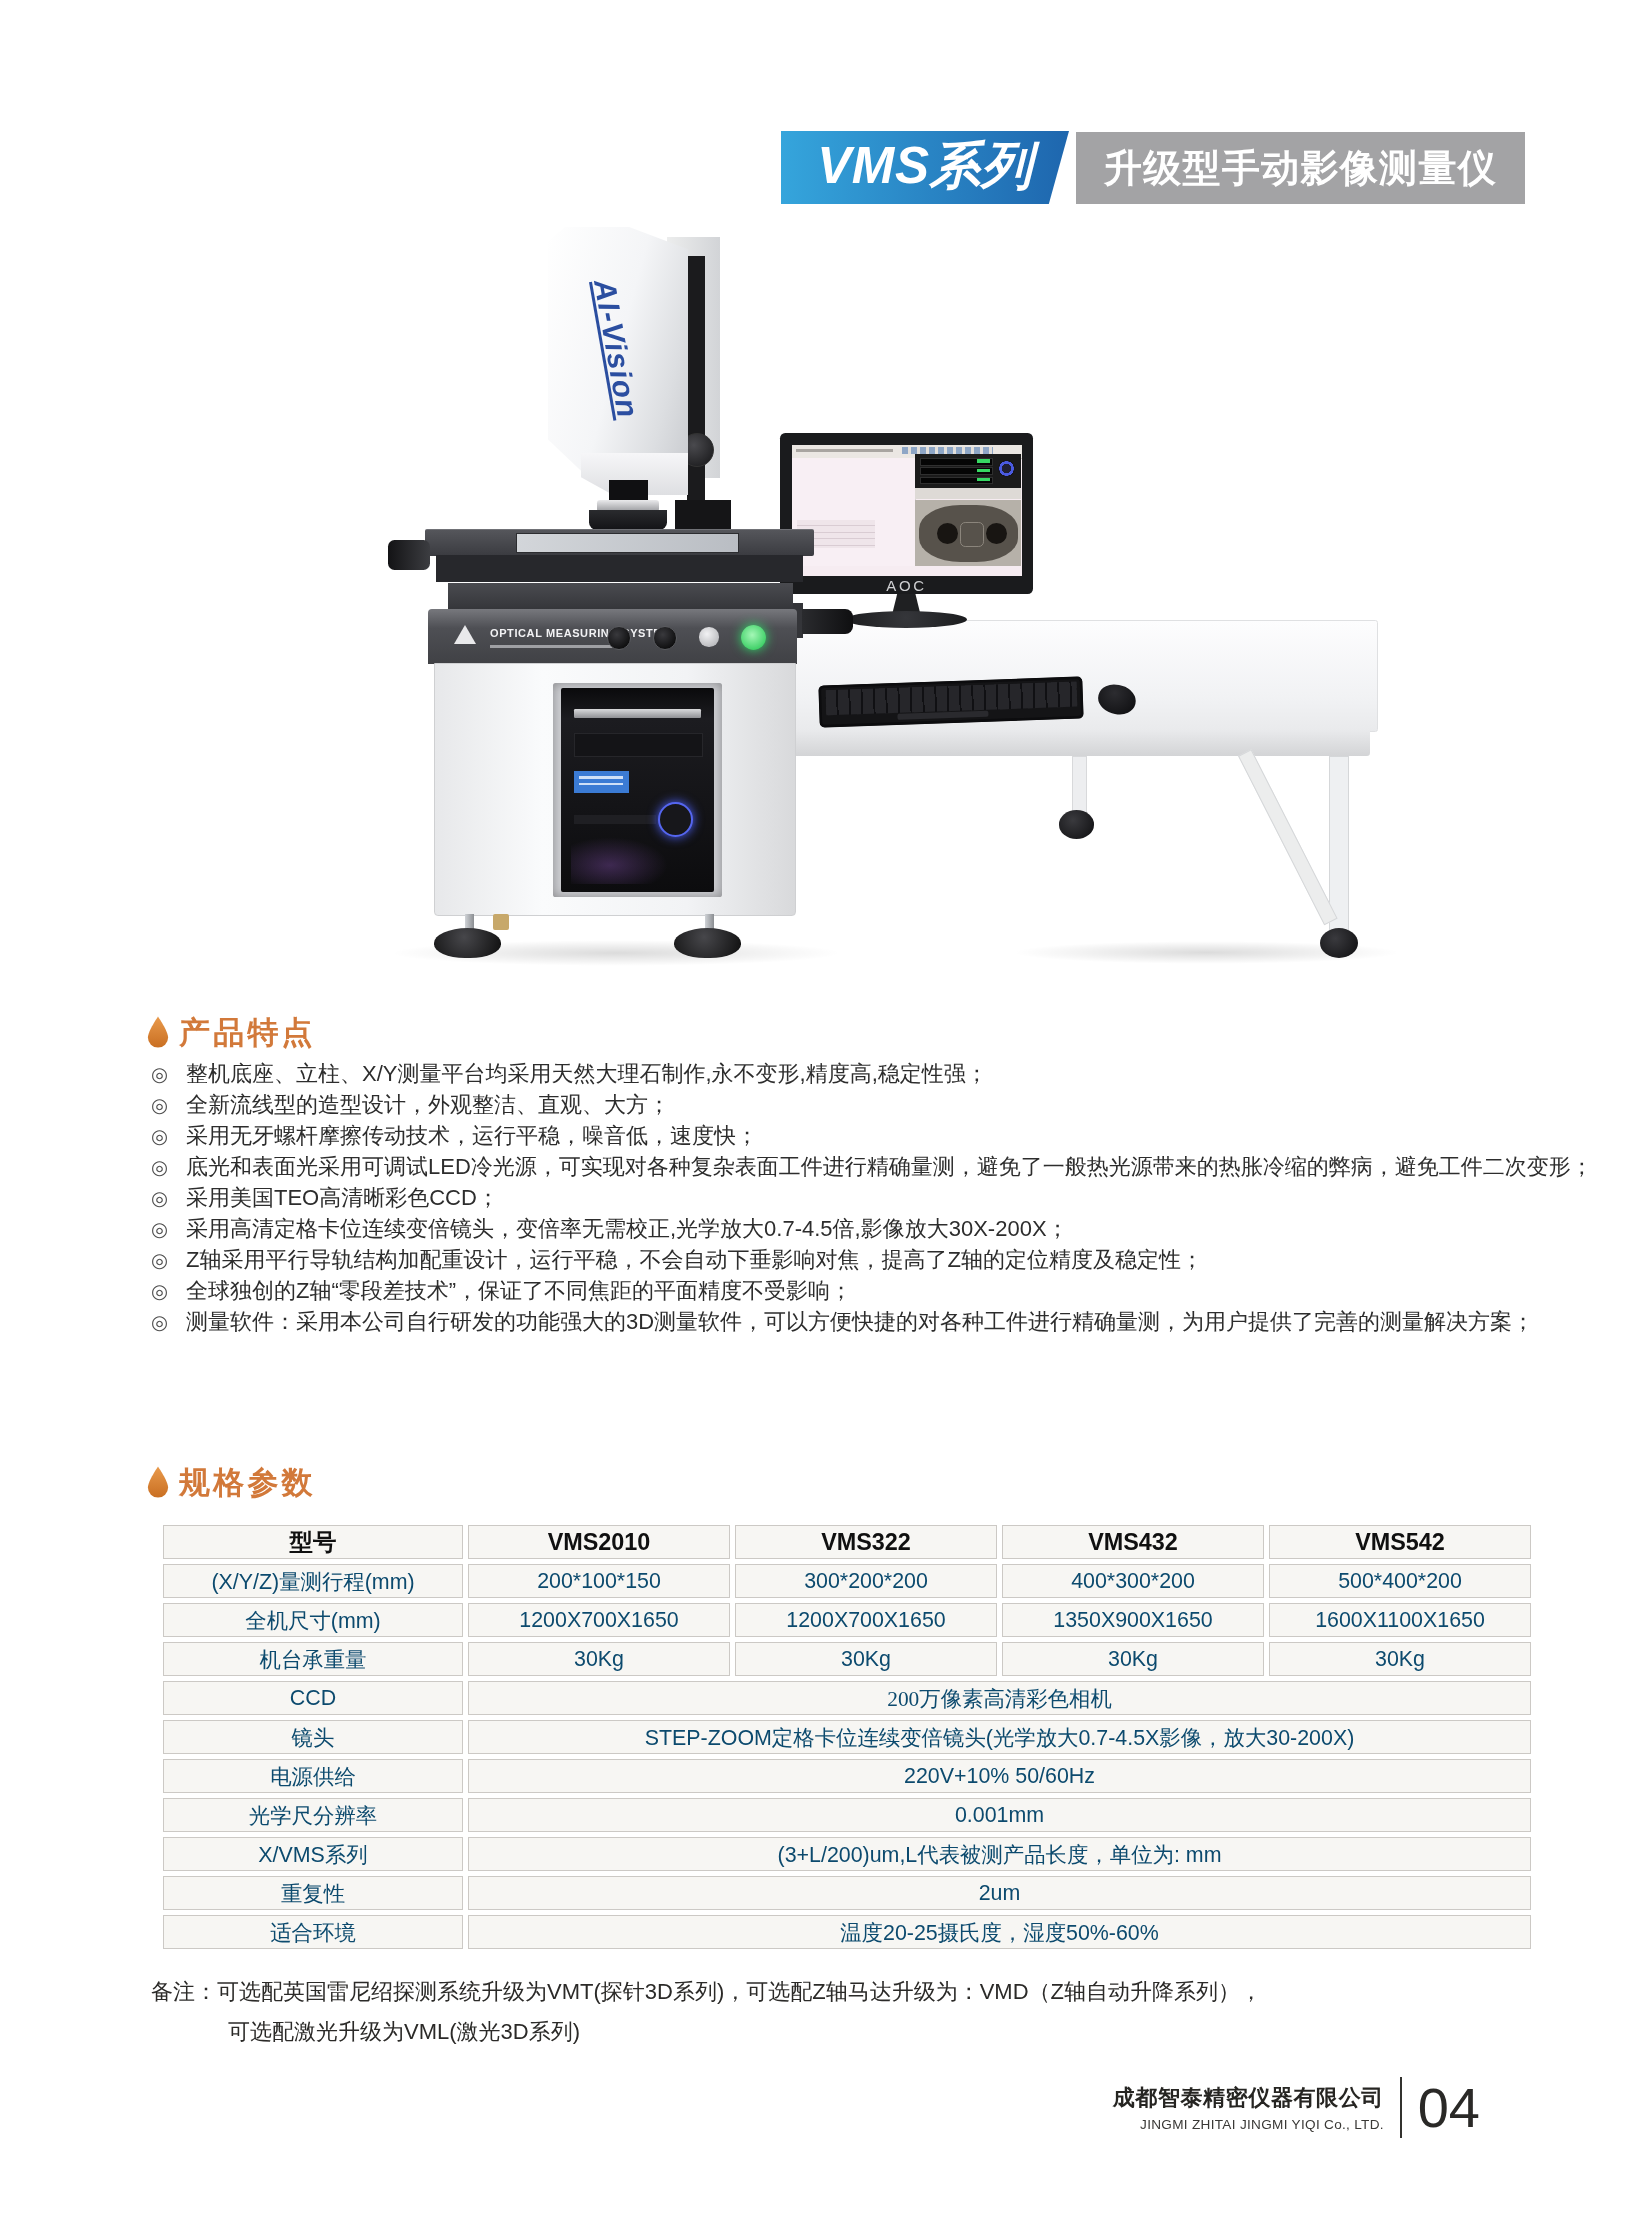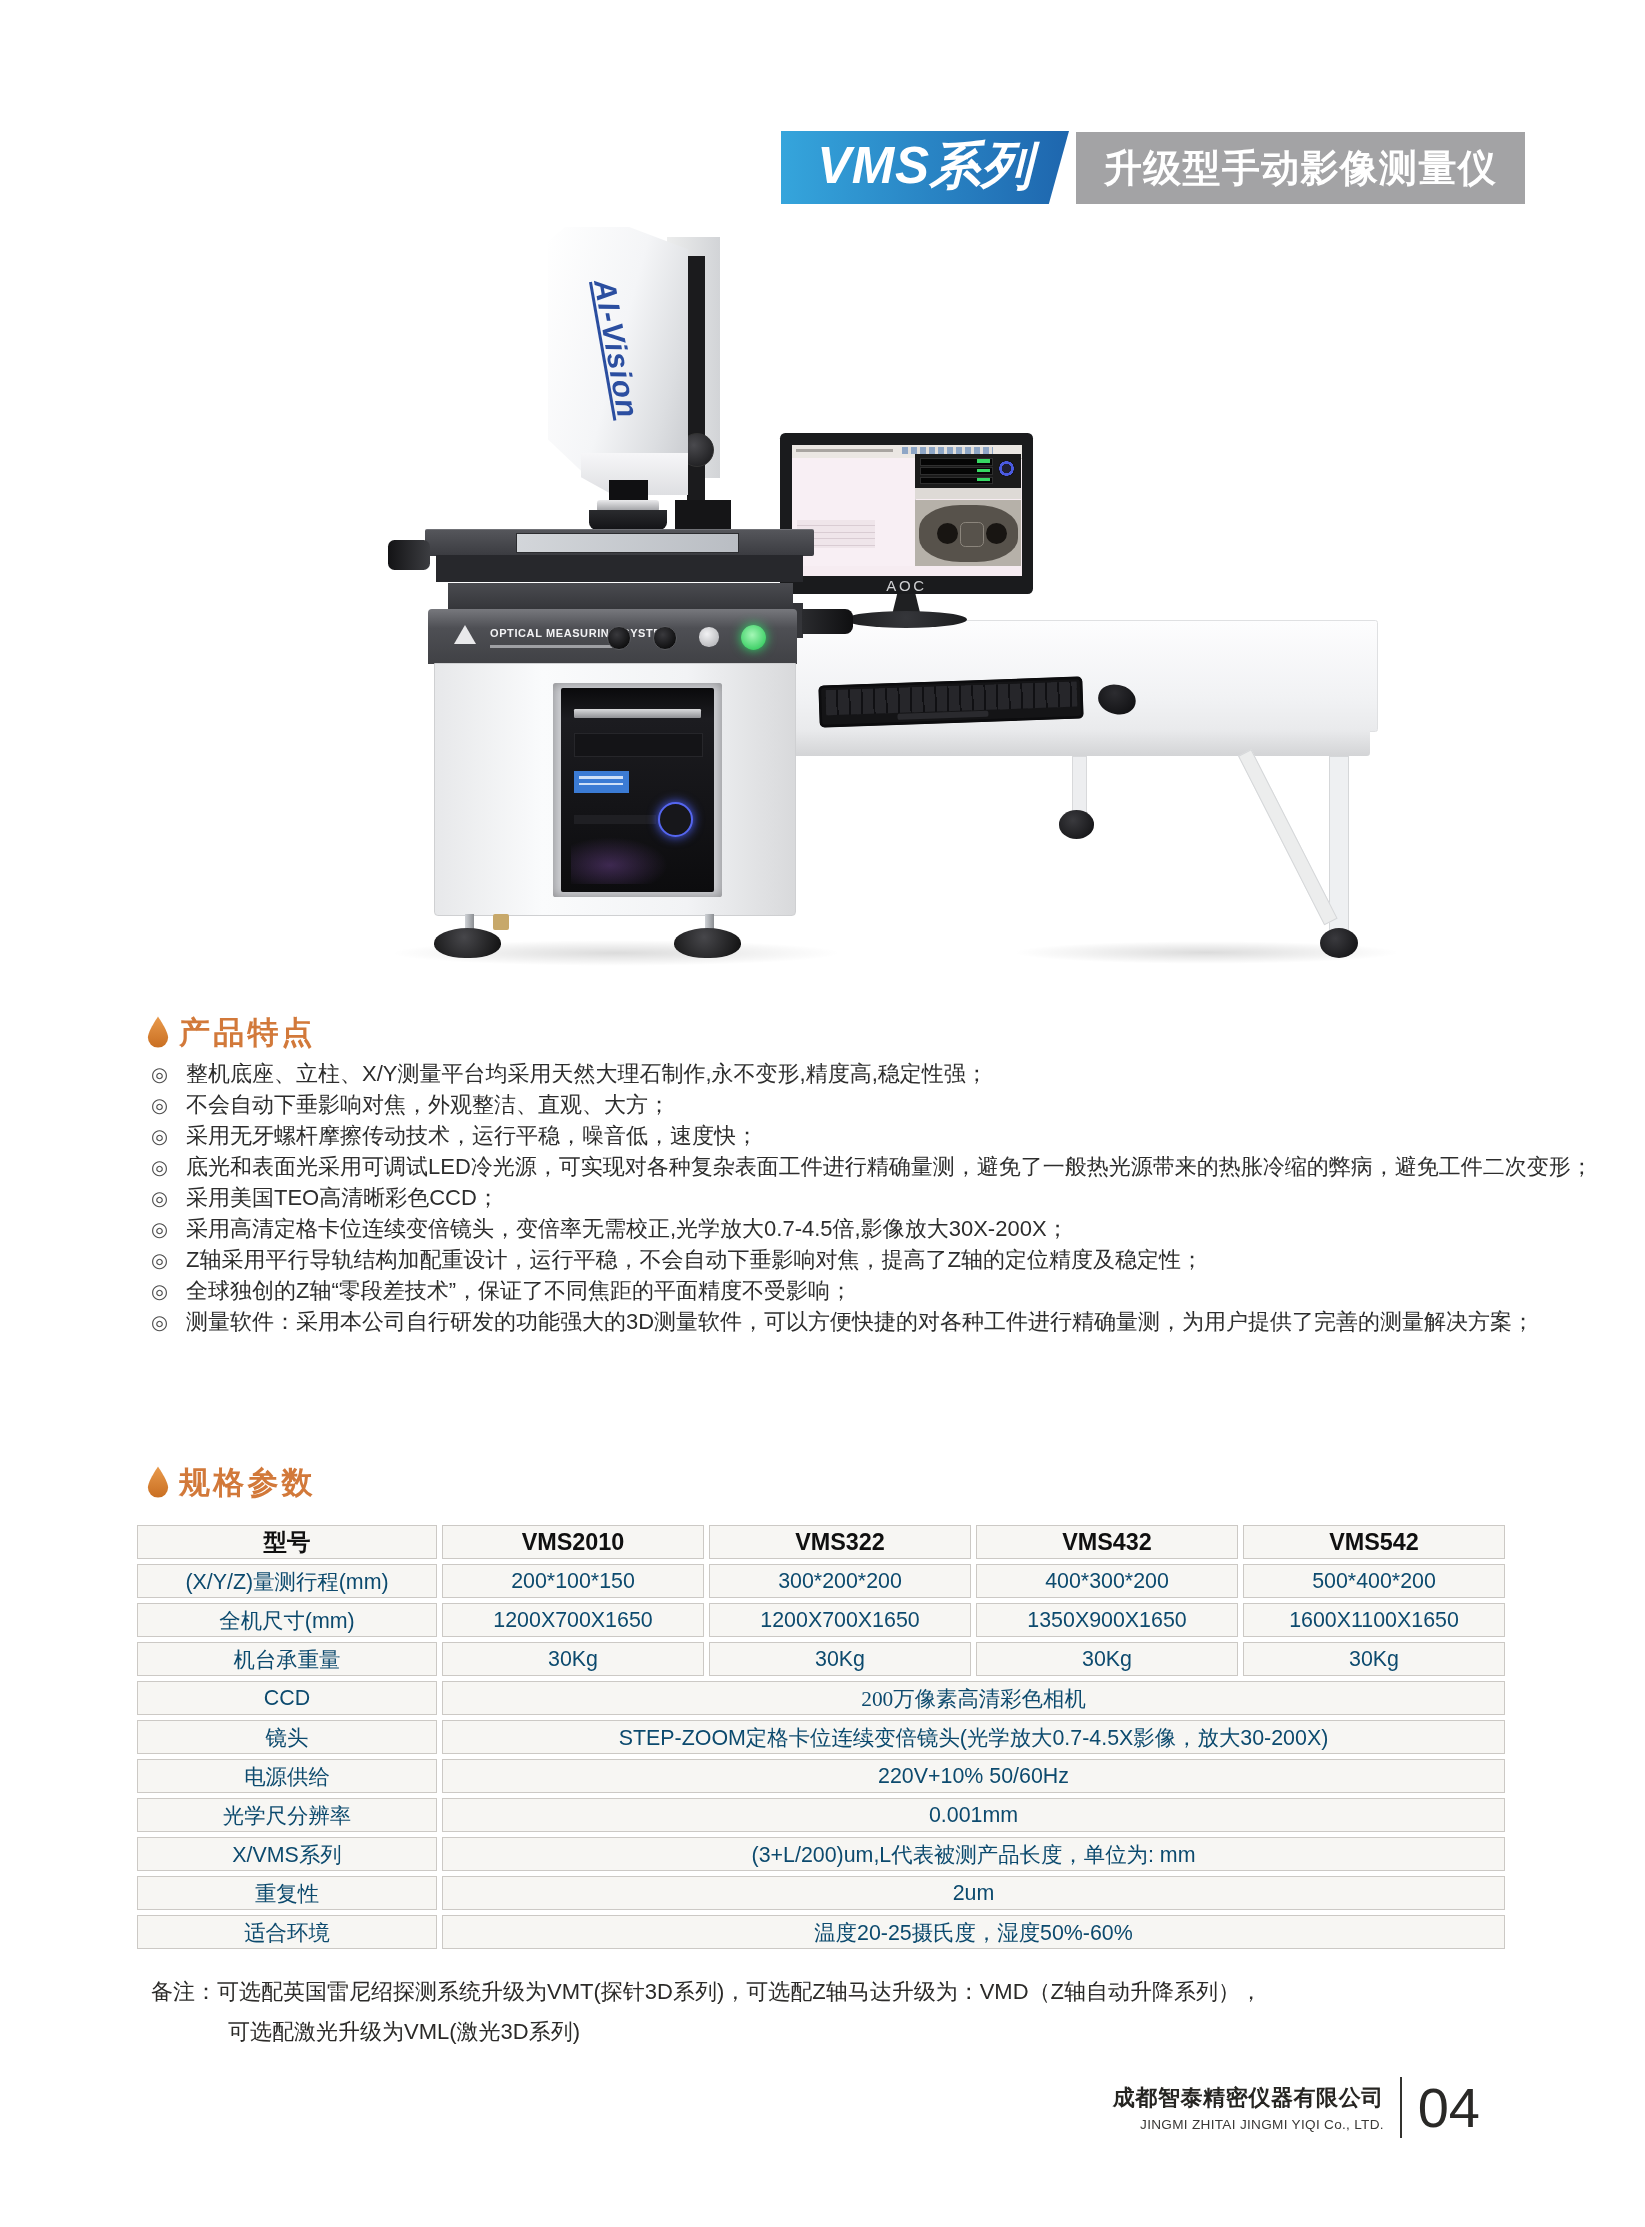--- a/index.html
+++ b/index.html
@@ -22,21 +22,21 @@
   .sec-title{font-size:31px;font-weight:bold;color:#D2793A;letter-spacing:3.2px}
   .drop{width:22px;height:32px}
 
   
   .features-list{left:151px;top:1058px;margin:0;padding:0;list-style:none}
   .features-list li{display:flex;align-items:baseline;height:31px;line-height:31px;
     font-size:22px;color:#2d2d2d;white-space:nowrap}
   .features-list .marker{width:35px;font-size:19.5px;color:#4f4f4f}
 
   
-  .specs-table{position:absolute;left:132px;top:1520px;width:1351px;
+  .specs-table{position:absolute;left:158px;top:1520px;width:1351px;
     border-collapse:separate;border-spacing:5.2px;table-layout:fixed}
   .specs-table th,.specs-table td{border:1.3px solid #ccc9c5;background:#f7f6f3;height:32px;
     text-align:center;vertical-align:middle;font-size:21.4px;color:#0c4a6e;padding:0 3.9px;overflow:hidden}
   .specs-table th{font-weight:bold;font-size:23.4px;color:#101010}
   .serif-row .span-cell{font-family:"Liberation Serif","DejaVu Serif",serif}
 
   
   .notes{left:151px;top:1972px;font-size:22px;color:#2b2a28;line-height:40px;white-space:nowrap}
 
   
@@ -181,21 +181,21 @@
     <path d="M12 0 C12 0 1 16 1 23 a11 11 0 0 0 22 0 C23 16 12 0 12 0 Z" fill="url(#g1)"></path>
   </svg>
   <div class="abs sec-title" style="left: 179px; top: 1012px; color: rgb(210, 121, 58);">产品特点</div>
   <ul class="abs features-list">
       <li>
         <span class="marker">◎</span>
         <span>整机底座、立柱、X/Y测量平台均采用天然大理石制作,永不变形,精度高,稳定性强；</span>
       </li>
       <li>
         <span class="marker">◎</span>
-        <span>不会自动下垂影响对焦，外观整洁、直观、大方；</span>
+        <span>全新流线型的造型设计，外观整洁、直观、大方；</span>
       </li>
       <li>
         <span class="marker">◎</span>
         <span>采用无牙螺杆摩擦传动技术，运行平稳，噪音低，速度快；</span>
       </li>
       <li>
         <span class="marker">◎</span>
         <span>底光和表面光采用可调试LED冷光源，可实现对各种复杂表面工件进行精确量测，避免了一般热光源带来的热胀冷缩的弊病，避免工件二次变形；</span>
       </li>
       <li>

